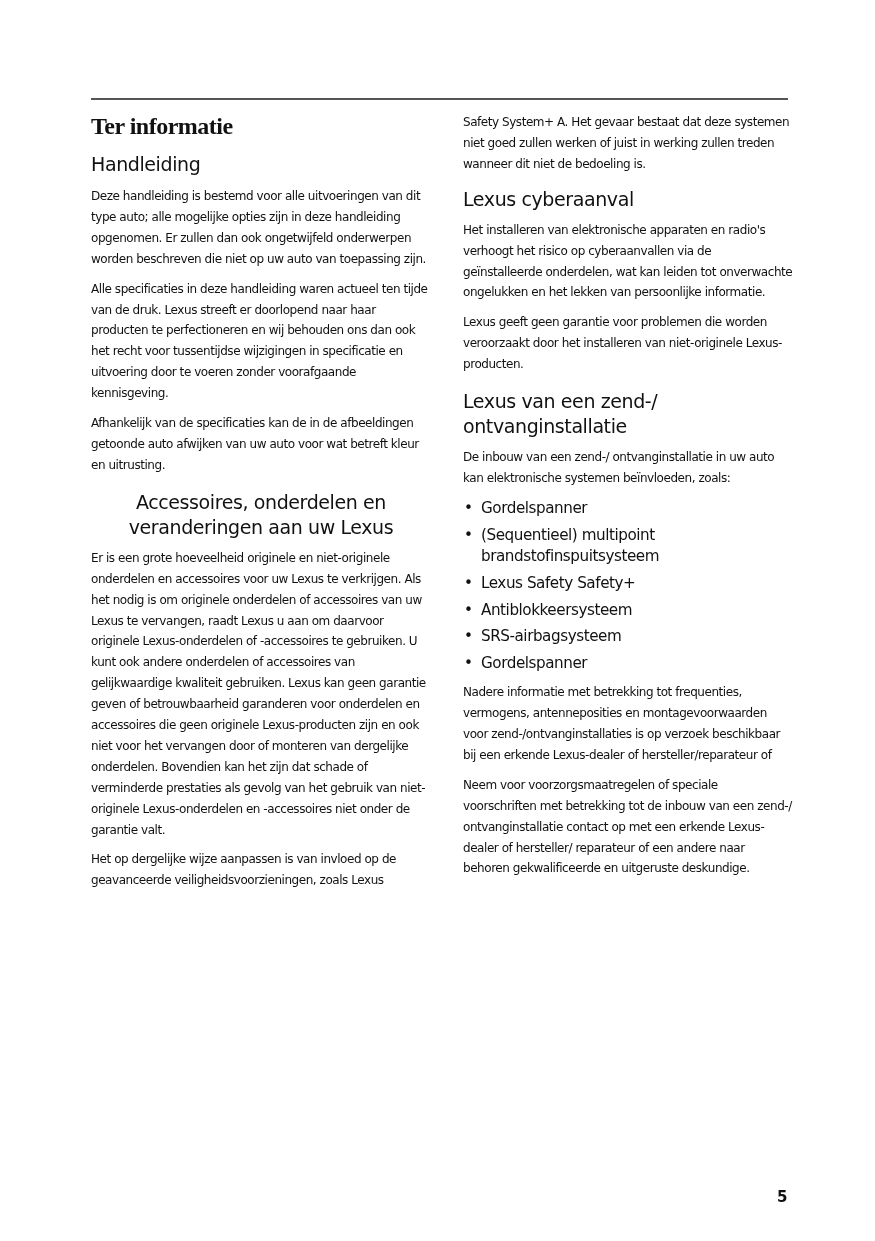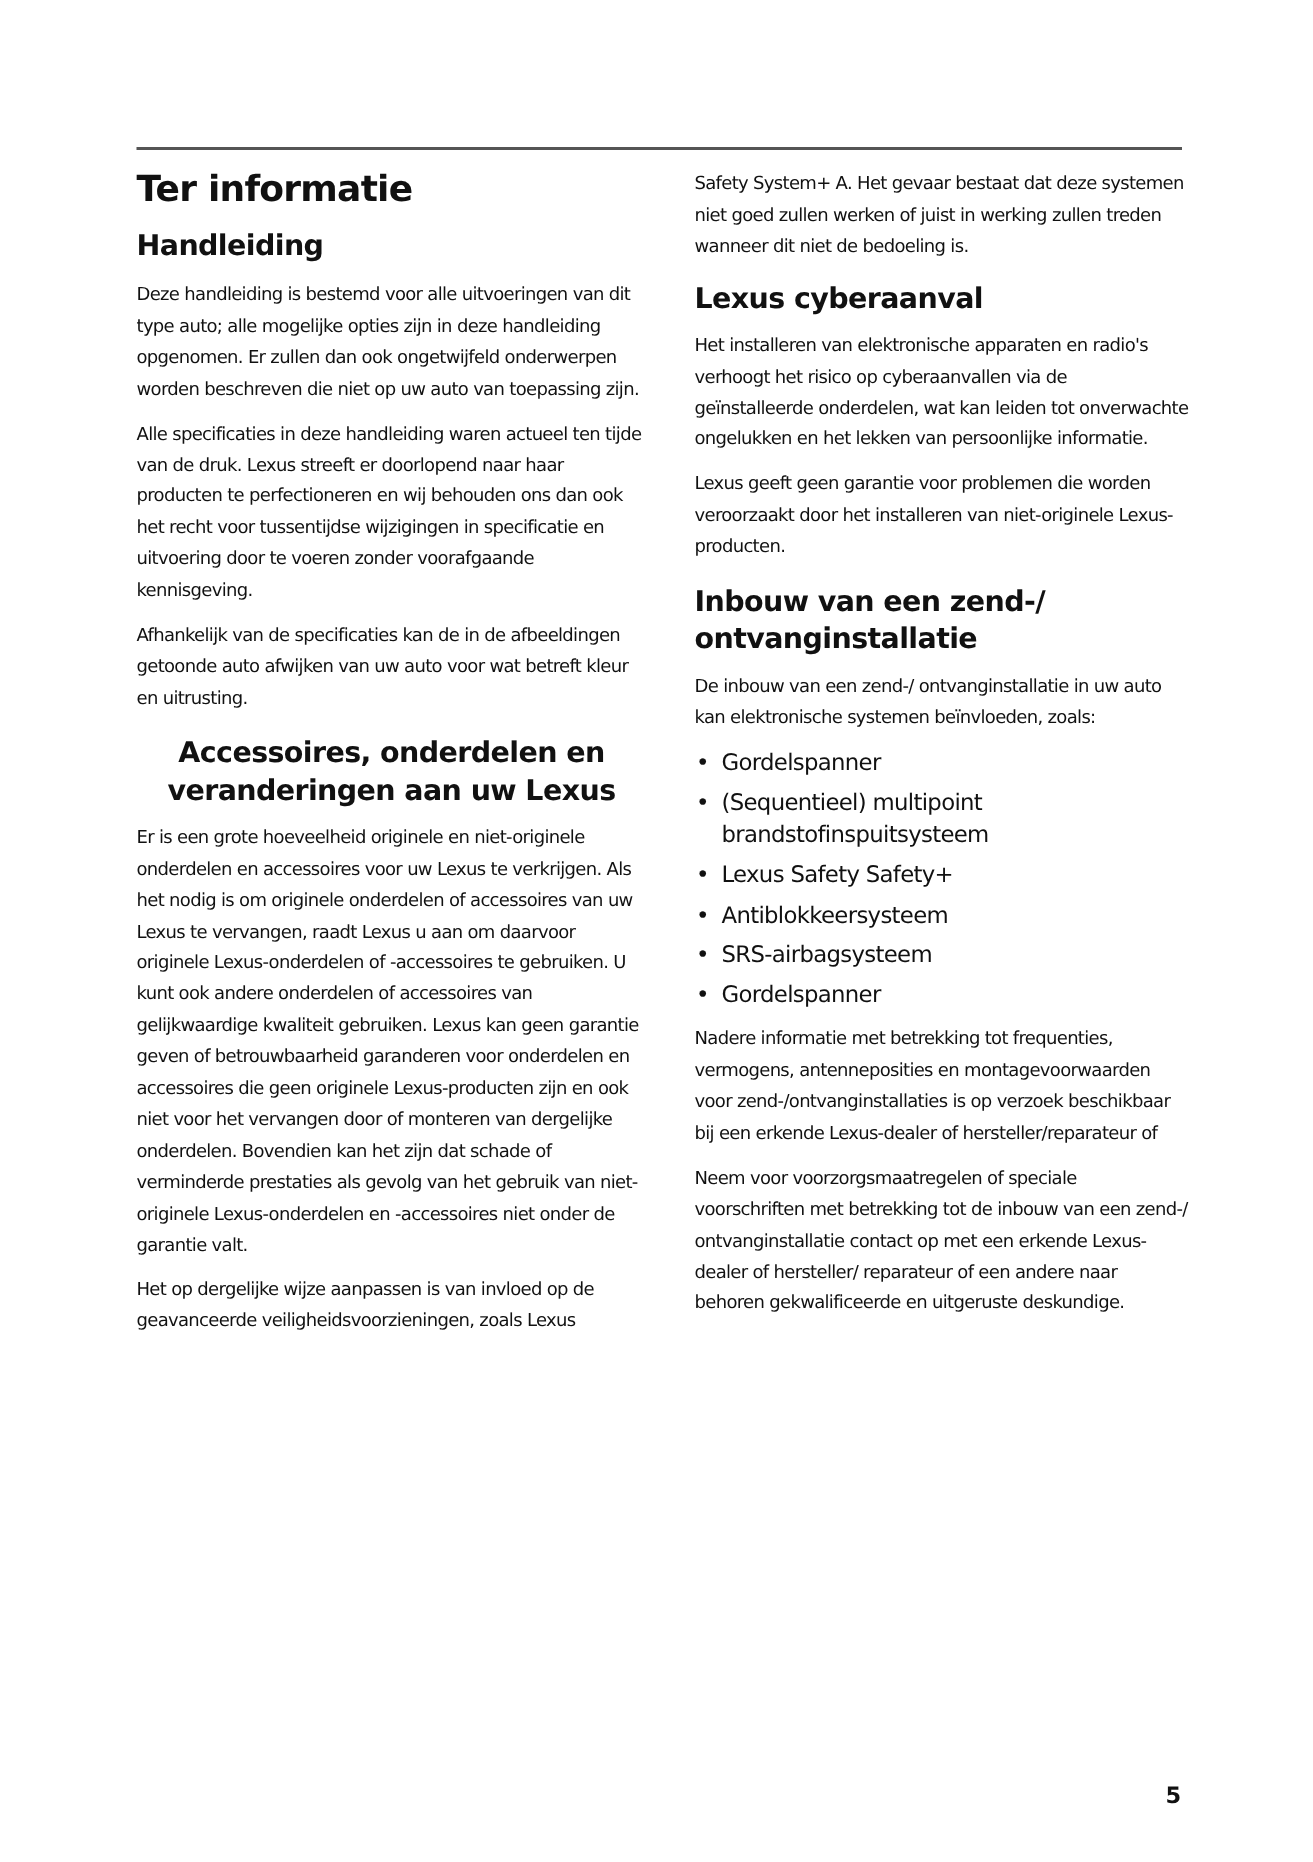--- a/index.html
+++ b/index.html
@@ -2,22 +2,22 @@
 <html><head>
 <meta charset="utf-8">
 <style>
   html, body { margin: 0; padding: 0; background: #ffffff; }
   body { width: 875px; height: 1241px; position: relative; overflow: hidden;
          font-family: "DejaVu Sans", sans-serif; color: #111111; }
   .rule { position: absolute; left: 91px; top: 98px; width: 697px; height: 1.5px; background: #555555; }
   .col { position: absolute; top: 110px; }
   .col-left { left: 91px; width: 340px; }
   .col-right { left: 463px; width: 330px; top: 112px; }
-  h1 { font-size: 24px; font-weight: bold; margin: 0 0 10px 0; letter-spacing: -0.5px; line-height: 32px; }
-  h2 { font-size: 19px; font-weight: bold; margin: 12px 0 8px 0; line-height: 25px; letter-spacing: -0.4px; }
+  h1 { font-size: 24px; font-weight: bold; margin: 0 0 10px 0; letter-spacing: -0.5px; line-height: 32px; font-family: Liberation Serif, serif; }
+  h2 { font-size: 19px; font-weight: normal; margin: 12px 0 8px 0; line-height: 25px; letter-spacing: -0.4px; }
   p { font-size: 12px; line-height: 20.9px; margin: 0 0 9px 0; letter-spacing: -0.45px; }
   .left-h2-first { margin-top: 0; margin-bottom: 9px; }
   ul { list-style: none; margin: 0 0 8px 0; padding: 0; }
   li { font-size: 15.2px; line-height: 20.9px; letter-spacing: -0.45px; position: relative; padding-left: 18px; margin-bottom: 6px; }
   li .bullet { position: absolute; left: 1px; top: 0; }
   .page-num { position: absolute; left: 777px; top: 1188px; font-size: 15px; font-weight: bold; }
 </style>
 </head>
 <body>
 
@@ -43,21 +43,21 @@
 <div class="col col-right">
   <p>Safety System+ A. Het gevaar bestaat dat deze systemen niet goed zullen werken of juist in werking zullen treden wanneer dit niet de bedoeling is.</p>
 
   <section>
     <h2 style="margin-top:12px;">Lexus cyberaanval</h2>
     <p>Het installeren van elektronische apparaten en radio's verhoogt het risico op cyberaanvallen via de geïnstalleerde onderdelen, wat kan leiden tot onverwachte ongelukken en het lekken van persoonlijke informatie.</p>
     <p>Lexus geeft geen garantie voor problemen die worden veroorzaakt door het installeren van niet-originele Lexus-producten.</p>
   </section>
 
   <section>
-    <h2 style="margin-top:14px; width:250px;">Inbouw van een zend-/ ontvanginstallatie</h2>
+    <h2 style="margin-top:14px; width:250px;">Lexus van een zend-/ ontvanginstallatie</h2>
     <p>De inbouw van een zend-/ ontvanginstallatie in uw auto kan elektronische systemen beïnvloeden, zoals:</p>
     <ul>
       <li><span class="bullet">•</span><span>Gordelspanner</span></li>
       <li><span class="bullet">•</span><span style="display:inline-block; width:220px;">(Sequentieel) multipoint brandstofinspuitsysteem</span></li>
       <li><span class="bullet">•</span><span>Lexus Safety Safety+</span></li>
       <li><span class="bullet">•</span><span>Antiblokkeersysteem</span></li>
       <li><span class="bullet">•</span><span>SRS-airbagsysteem</span></li>
       <li><span class="bullet">•</span><span>Gordelspanner</span></li>
     </ul>
     <p>Nadere informatie met betrekking tot frequenties, vermogens, antenneposities en montagevoorwaarden voor zend-/ontvanginstallaties is op verzoek beschikbaar bij een erkende Lexus-dealer of hersteller/reparateur of</p>

